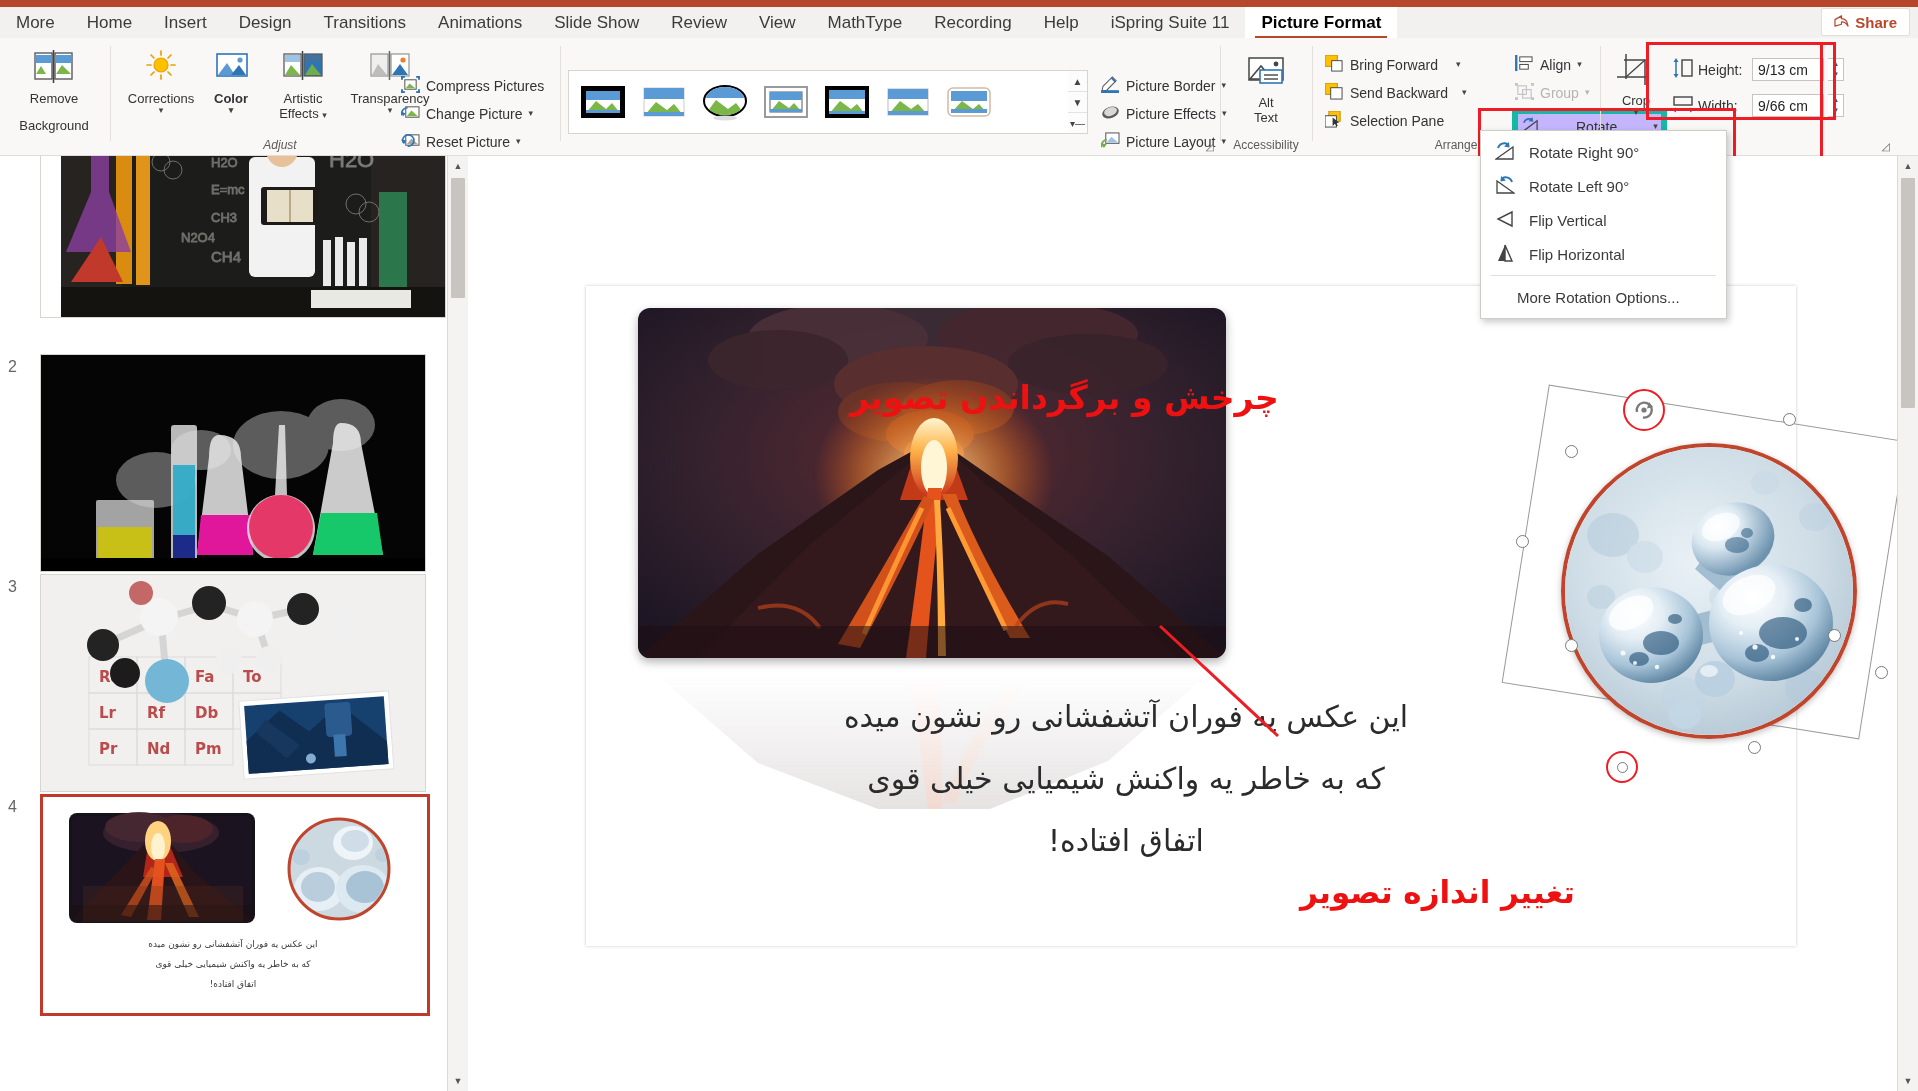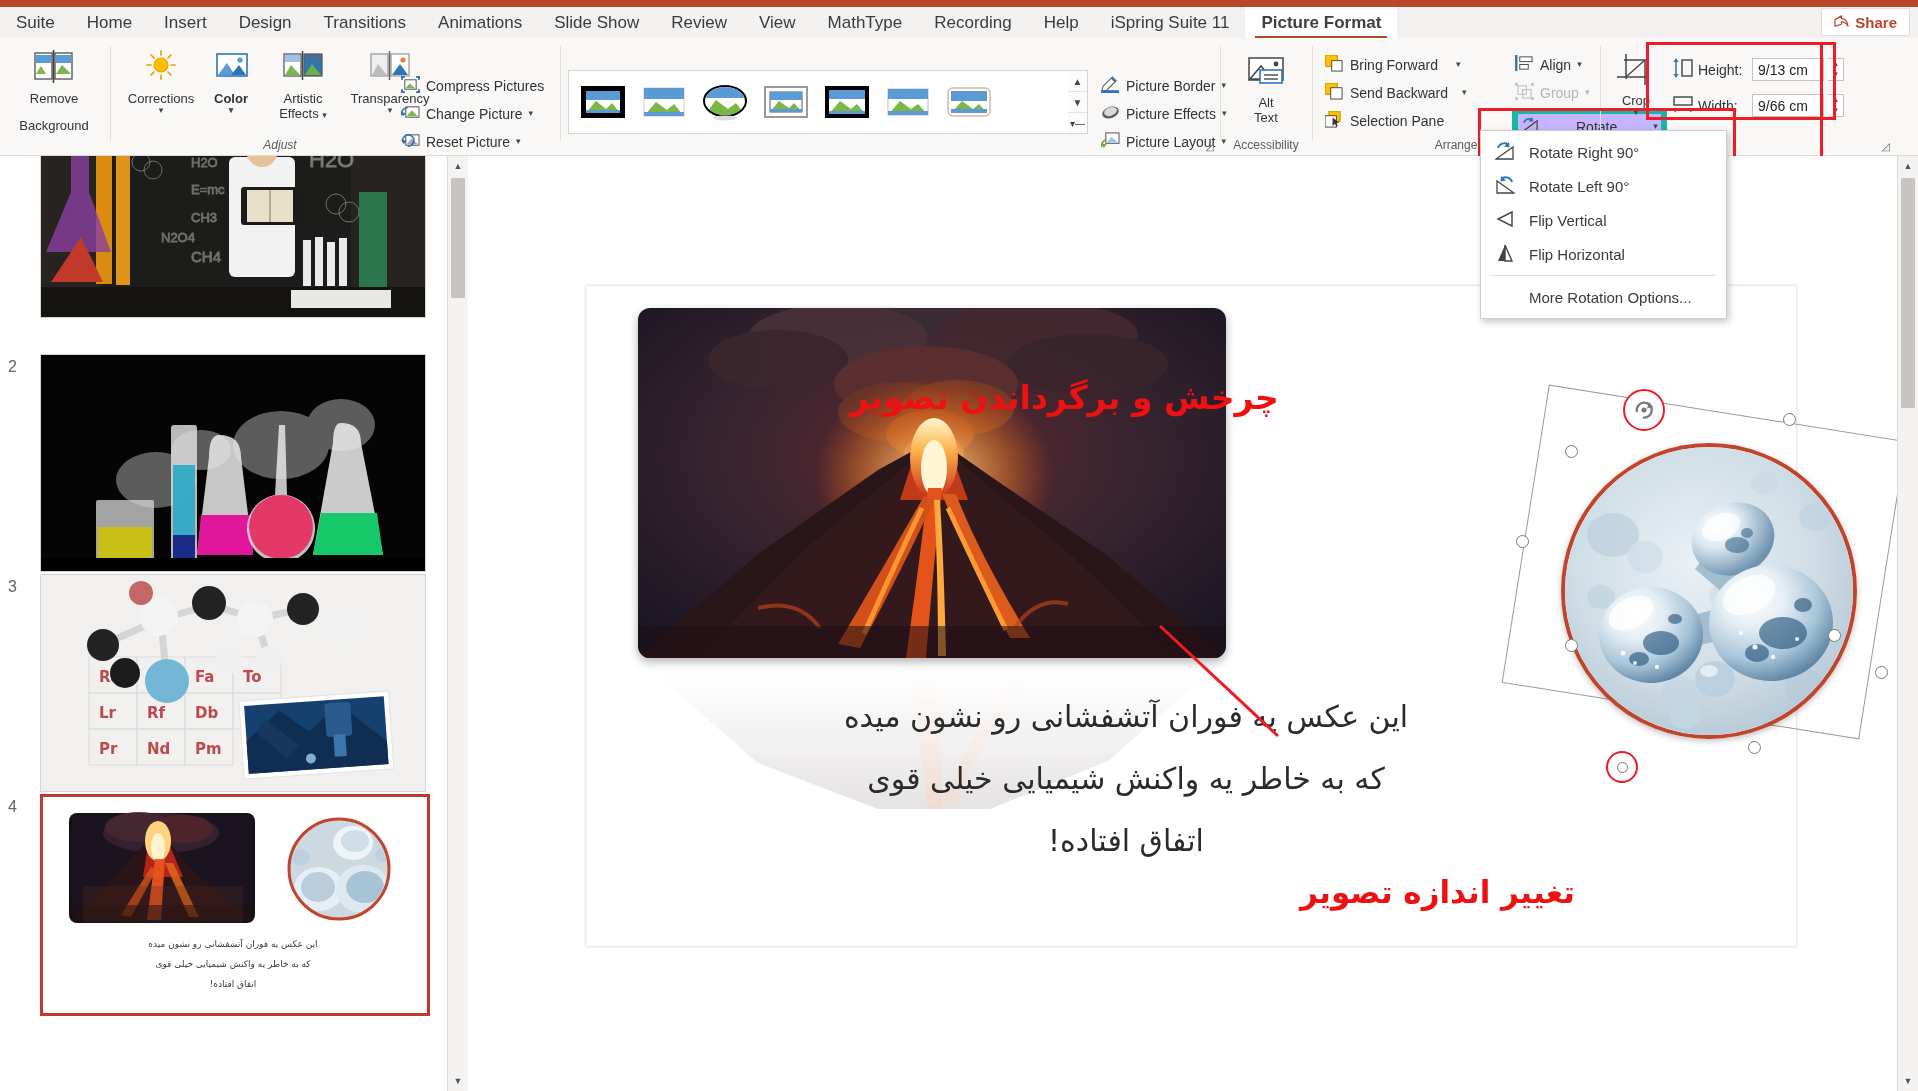--- a/index.html
+++ b/index.html
@@ -19,21 +19,21 @@
     position:absolute;left:0;top:0;width:1918px;height:7px;background:#b7472a;
   }
   .tabs{
     position:absolute;left:0;top:7px;height:31px;display:flex;align-items:center;
   }
   .tab{
     padding:0 16px;height:31px;line-height:31px;
     font-size:17px;color:#3b3b3b;white-space:nowrap;cursor:default;
   }
   .tab.active{
-    color:#404040;font-weight:bold;position:relative;
+    color:#000000;font-weight:bold;position:relative;
   }
   .tab.active::after{
     content:"";position:absolute;left:10px;right:10px;bottom:-1px;height:3px;background:#b7472a;
   }
   .tab.active-bg{
     background:#ffffff;
   }
   .share-btn{
     position:absolute;right:8px;top:8px;height:26px;
     background:#ffffff;border:1px solid #e2ddd9;border-radius:2px;
@@ -195,21 +195,21 @@
     border:2px solid #ee1c24;background:#ffffff;
     display:flex;align-items:center;justify-content:center;cursor:pointer;
   }
 </style>
 </head>
 <body>
 
 <div class="tabbar">
   <div class="topstrip"></div>
   <div class="tabs">
-    <div class="tab">Suite</div>
+    <div class="tab">More</div>
     <div class="tab">Home</div>
     <div class="tab">Insert</div>
     <div class="tab">Design</div>
     <div class="tab">Transitions</div>
     <div class="tab">Animations</div>
     <div class="tab">Slide Show</div>
     <div class="tab">Review</div>
     <div class="tab">View</div>
     <div class="tab">MathType</div>
     <div class="tab">Recording</div>
@@ -669,28 +669,28 @@
   <div class="rotitem">
     <span class="ico">
       <svg width="20" height="18" viewBox="0 0 20 18">
           <path d="M10 1 L3 17 L10 17 Z" fill="#444"></path>
           <path d="M10 1 L17 17 L10 17 Z" fill="none" stroke="#444" stroke-width="1.4"></path>
         </svg>
     </span>
     <span>Flip Horizontal</span>
   </div>
   <div class="rotsep"></div>
-  <div class="rotitem" style="padding-left:48px">
+  <div class="rotitem" style="padding-left:36px">
     <span>More Rotation Options...</span>
   </div>
 </div>
 
 <div class="thumbpane">
 
-  <div class="thumb" style="top:-25px;height:185px;">
+  <div class="thumb" style="top:-25px;height:185px;padding-left:20px;">
     <svg width="384" height="185" viewBox="0 0 384 185" preserveAspectRatio="none">
       <rect width="384" height="185" fill="#262320"></rect>
       <rect x="60" y="0" width="250" height="160" fill="#1c1c1a"></rect>
       <g stroke="#d8d8d0" stroke-width="0.8" fill="none" opacity=".55">
         <circle cx="100" cy="30" r="9"></circle>
           <circle cx="112" cy="38" r="9"></circle>
         <text x="150" y="35" font-size="13" fill="#ddd" opacity=".8">H2O</text>
         <text x="150" y="62" font-size="13" fill="#ddd" opacity=".8">E=mc</text>
         <text x="150" y="90" font-size="13" fill="#ddd" opacity=".8">CH3</text>
         <text x="120" y="110" font-size="13" fill="#ddd" opacity=".8">N2O4</text>

